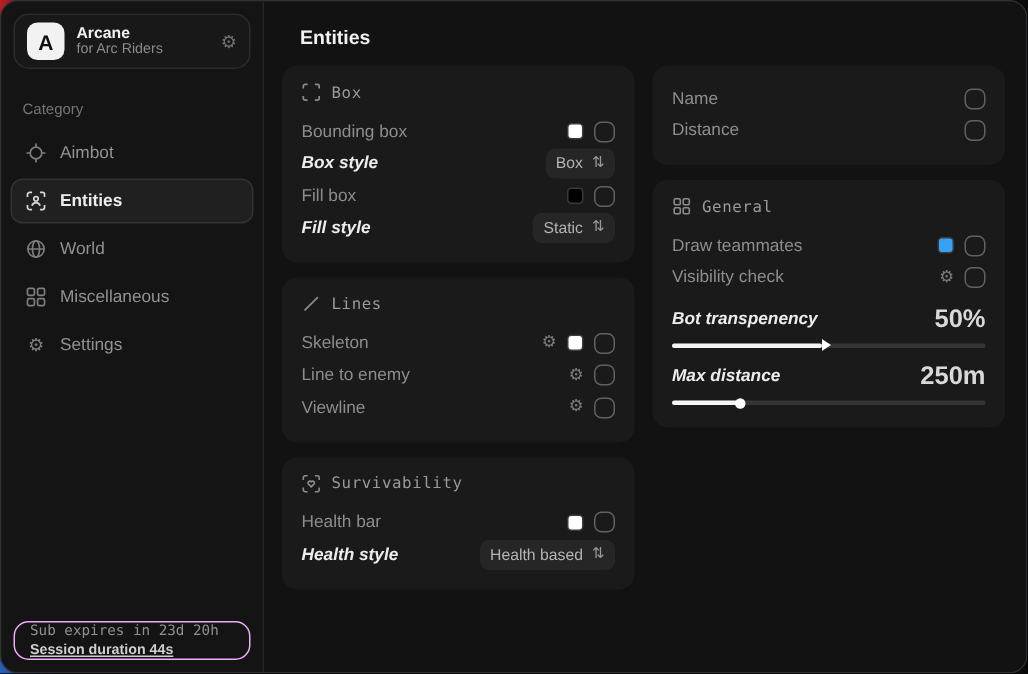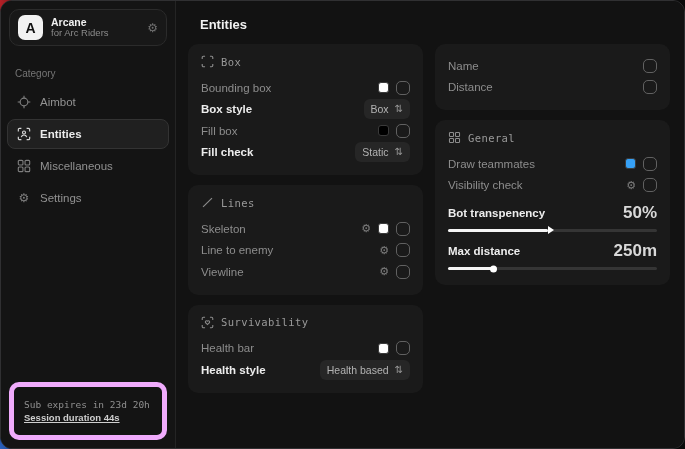--- a/index.html
+++ b/index.html
@@ -25,36 +25,36 @@
   .logo-sub{font-size:9.5px;color:#8b8b8b;}
   .glyph{color:#6f6f6f;font-size:12px;line-height:1;}
   .cat-label{margin:14px 14px 8px;font-size:10px;color:#757575;}
   .nav{display:flex;flex-direction:column;gap:2px;margin:0 6px;}
   .nav-item{display:flex;align-items:center;gap:9px;padding:7px 9px;border-radius:8px;
     font-size:11.5px;color:#929292;border:1px solid transparent;cursor:default;}
   .nav-item .nicon{width:14px;height:14px;color:#7e7e7e;display:inline-flex;}
   .nav-item.selected{background:#202020;border-color:#333333;color:#ececec;font-weight:bold;}
   .nav-item.selected .nicon{color:#d8d8d8;}
   .spacer{flex:1;}
-  .footer-card{margin:8px;border:5px solid #f0abfc;border-radius:10px;padding:12px 10px;}
+  .footer-card{margin:8px;border:1px solid #f0abfc;border-radius:10px;padding:0 10px;}
   .foot1{font-family:"DejaVu Sans Mono",monospace;font-size:9.5px;color:#8f8f8f;white-space:nowrap;}
   .foot2{font-size:9.5px;font-weight:bold;color:#cfcfcf;margin-top:2px;text-decoration:underline;}
 
   
   .main{flex:1;padding:14px 14px 0 12px;overflow:hidden;background:#121212;}
   .page-title{font-size:13px;font-weight:bold;color:#f2f2f2;margin:2px 0 12px 12px;}
   .cols{display:flex;gap:12px;}
   .col{flex:1;display:flex;flex-direction:column;gap:10px;}
   .card{background:#1a1a1a;border-radius:10px;padding:11px 13px 12px;}
   .card-head{display:flex;align-items:center;gap:7px;margin-bottom:9px;}
   .card-head .cicon{width:13px;height:13px;color:#8c8c8c;display:inline-flex;}
   .card-title{font-family:"DejaVu Sans Mono",monospace;font-size:10.5px;color:#9a9a9a;letter-spacing:.4px;}
   .row{display:flex;align-items:center;height:21.5px;}
   .rlabel{flex:1;font-size:11.5px;color:#8d8d8d;}
-  .rlabel.bright{color:#ededed;font-weight:bold;}
+  .rlabel.bright{color:#ededed;font-weight:bold;font-style:italic;}
   .controls{display:flex;align-items:center;gap:7px;}
   .gear{color:#7d7d7d;font-size:11px;line-height:1;cursor:default;}
   .swatch{width:11px;height:11px;border-radius:3px;border:1px solid #3a3a3a;}
   .checkbox{width:14px;height:14px;border:1.5px solid #616161;border-radius:5px;background:transparent;}
   .dropdown{display:flex;align-items:center;gap:6px;background:#262626;border-radius:6px;
     height:20px;padding:0 7px;font-size:10.5px;color:#b3b3b3;}
   .dd-icon{color:#9a9a9a;font-size:10px;line-height:1;}
   .sval{font-size:17px;font-weight:bold;color:#d9d9d9;}
   .slider{position:relative;height:3px;background:#353535;border-radius:2px;margin:5px 0 9px;}
   .fill{position:absolute;left:0;top:0;height:3px;background:#f5f5f5;border-radius:2px;}
@@ -98,20 +98,30 @@
             <path d="M5 1.5H3A1.5 1.5 0 0 0 1.5 3v2M11 1.5h2A1.5 1.5 0 0 1 14.5 3v2M5 14.5H3A1.5 1.5 0 0 1 1.5 13v-2M11 14.5h2a1.5 1.5 0 0 0 1.5-1.5v-2"></path>
             <circle cx="8" cy="6.3" r="1.7"></circle>
                 <path d="M4.9 11.6c.5-1.6 1.6-2.4 3.1-2.4s2.6.8 3.1 2.4"></path>
               </svg>
         </span>
         <span>Entities</span>
       </div>
       <div class="nav-item">
         <span class="nicon">
           <svg viewBox="0 0 16 16" width="14" height="14" fill="none" stroke="currentColor" stroke-width="1.3">
+            <circle cx="8" cy="8" r="6.2"></circle>
+                <ellipse cx="8" cy="8" rx="2.7" ry="6.2"></ellipse>
+                <path d="M1.8 8h12.4"></path>
+              </svg>
+        </span>
+        <span>World</span>
+      </div>
+      <div class="nav-item">
+        <span class="nicon">
+          <svg viewBox="0 0 16 16" width="14" height="14" fill="none" stroke="currentColor" stroke-width="1.3">
             <rect x="1.5" y="1.5" width="5.3" height="5.3" rx="1.2"></rect>
                 <rect x="9.2" y="1.5" width="5.3" height="5.3" rx="1.2"></rect>
             <rect x="1.5" y="9.2" width="5.3" height="5.3" rx="1.2"></rect>
                 <rect x="9.2" y="9.2" width="5.3" height="5.3" rx="1.2"></rect>
               </svg>
         </span>
         <span>Miscellaneous</span>
       </div>
       <div class="nav-item">
         <span class="nicon" style="font-size:12px;align-items:center;justify-content:center;">
@@ -162,21 +172,21 @@
             </span>
           </div>
           <div class="row">
             <span class="rlabel">Fill box</span>
             <span class="controls">
               <span class="swatch" style="background-color: rgb(0, 0, 0);"></span>
               <span class="checkbox"></span>
             </span>
           </div>
           <div class="row">
-            <span class="rlabel bright">Fill check</span>
+            <span class="rlabel bright">Fill style</span>
             <span class="controls">
               <span class="dropdown">
                 <span>Static</span>
                 <span class="dd-icon">⇅</span>
               </span>
             </span>
           </div>
         </section>
 
         <section class="card">

